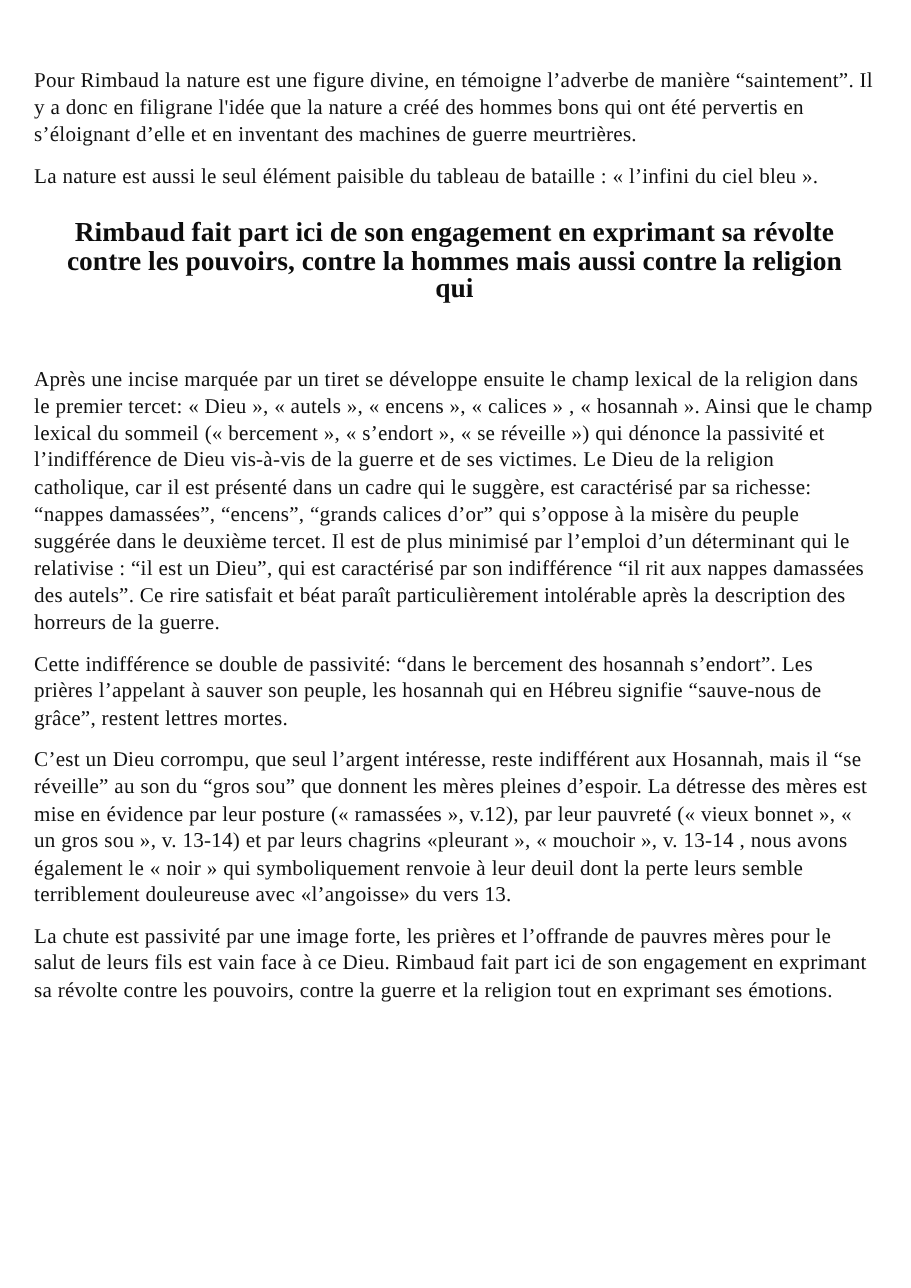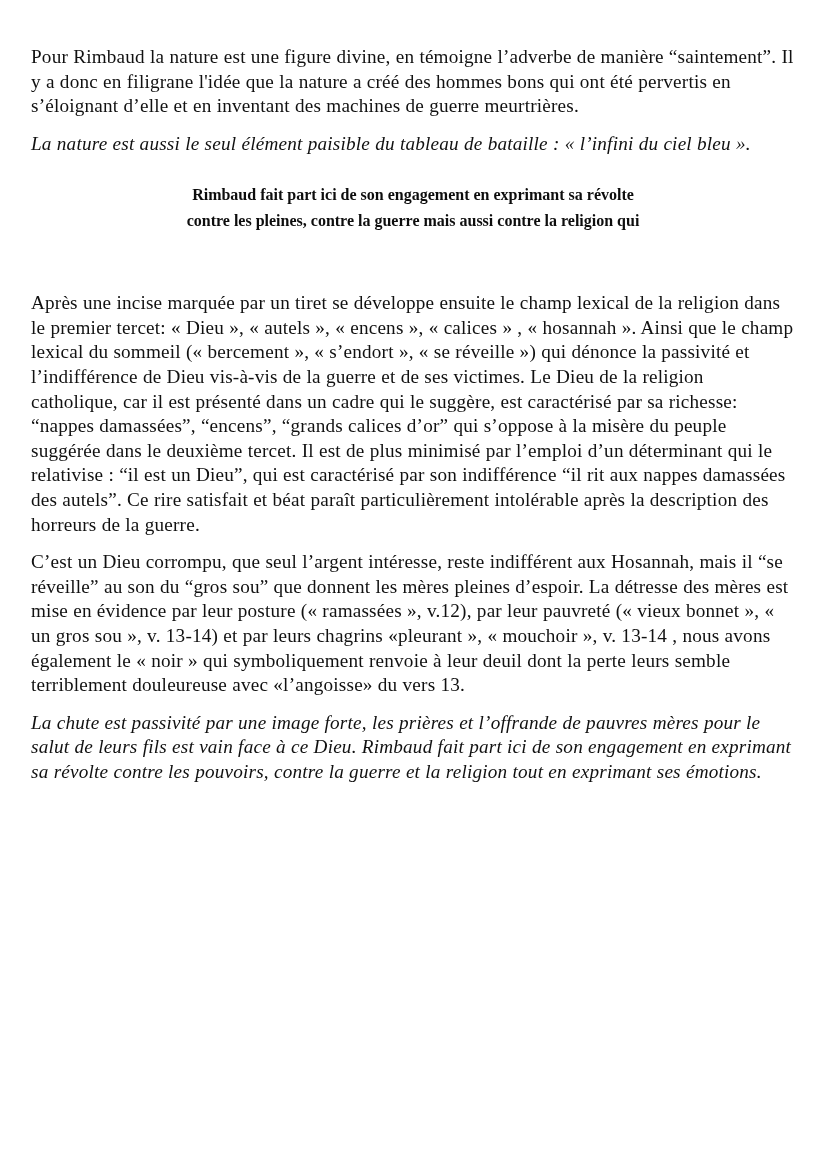--- a/index.html
+++ b/index.html
@@ -15,48 +15,47 @@
     font-family: "Liberation Serif", "DejaVu Serif", serif;
     color: #111111;
     -webkit-font-smoothing: antialiased;
   }
 
   #page {
     box-sizing: border-box;
     width: 828px;
     height: 1171px;
     background: #ffffff;
-    padding: 45px 33px 0 31px;
+    padding: 62px 33px 0 31px;
   }
 
   .doc-body {
     width: 764px;
   }
 
   p.para {
     margin: 0 0 13px 0;
     font-size: 19.2px;
     line-height: 24.6px;
     text-align: left;
     color: #111111;
     letter-spacing: 0.01em;
     word-spacing: 0.01em;
   }
 
   p.para:last-child {
     margin-bottom: 0;
-    font-style: italic;
   }
 
   .emphasis-block {
     margin: 26px 0 0 0;
     padding: 0 16px;
     text-align: center;
     font-weight: bold;
-    font-size: 16px;
+    font-size: 25px;
     line-height: 25.4px;
     color: #0d0d0d;
   }
 
   .emphasis-block .eline {
     display: block;
   }
 
   .gap-after-emphasis {
     height: 58px;
@@ -72,25 +71,26 @@
 <div id="page">
   <div class="doc-body">
 
     <section class="block-group">
       <p class="para">Pour Rimbaud la nature est une figure divine, en témoigne l’adverbe de manière “saintement”. Il y a donc en filigrane l'idée que la nature a créé des hommes bons qui ont été pervertis en s’éloignant d’elle et en inventant des machines de guerre meurtrières.</p>
       <p class="para">La nature est aussi le seul élément paisible du tableau de bataille : « l’infini du ciel bleu ».</p>
     </section>
 
     <section class="emphasis-block">
       <span class="eline">Rimbaud fait part ici de son engagement en exprimant sa révolte</span>
-      <span class="eline">contre les pleines, contre la guerre mais aussi contre la religion qui</span>
+      <span class="eline">contre les pouvoirs, contre la hommes mais aussi contre la religion qui</span>
     </section>
 
     <div class="gap-after-emphasis"></div>
 
     <section class="block-group">
       <p class="para">Après une incise marquée par un tiret se développe ensuite le champ lexical de la religion dans le premier tercet: « Dieu », « autels », « encens », « calices » , « hosannah ». Ainsi que  le champ lexical du sommeil (« bercement », « s’endort », « se réveille ») qui dénonce la passivité et l’indifférence de Dieu vis-à-vis de la guerre et de ses victimes. Le Dieu de la religion catholique, car il est présenté dans un cadre qui le suggère, est caractérisé par sa richesse: “nappes damassées”, “encens”, “grands calices d’or” qui s’oppose à la misère du peuple suggérée dans le deuxième tercet. Il est de plus minimisé par l’emploi d’un déterminant qui le relativise : “il est un Dieu”, qui est caractérisé par son indifférence “il rit aux nappes damassées des autels”. Ce rire satisfait et béat paraît particulièrement intolérable après la description des horreurs de la guerre.</p>
+      <p class="para">Cette indifférence se double de passivité: “dans le bercement des hosannah s’endort”. Les prières l’appelant à sauver son peuple, les hosannah qui en Hébreu signifie “sauve-nous de grâce”, restent lettres mortes.</p>
       <p class="para">C’est un Dieu corrompu, que seul l’argent intéresse, reste indifférent aux Hosannah, mais il “se réveille” au son du “gros sou” que donnent les mères pleines d’espoir. La détresse des mères est mise en évidence par leur posture (« ramassées », v.12), par leur pauvreté (« vieux bonnet », « un gros sou », v. 13-14) et par leurs chagrins «pleurant », « mouchoir », v. 13-14 , nous avons également le « noir » qui symboliquement renvoie à leur deuil dont la perte leurs semble terriblement douleureuse avec «l’angoisse» du vers 13.</p>
       <p class="para">La chute est passivité par une image forte, les prières et l’offrande de pauvres mères pour le salut de leurs fils est vain face à ce Dieu. Rimbaud fait part ici de son engagement en exprimant sa révolte contre les pouvoirs, contre la guerre et la religion tout en exprimant ses émotions.</p>
     </section>
 
   </div>
 </div>
 
 </body></html>

